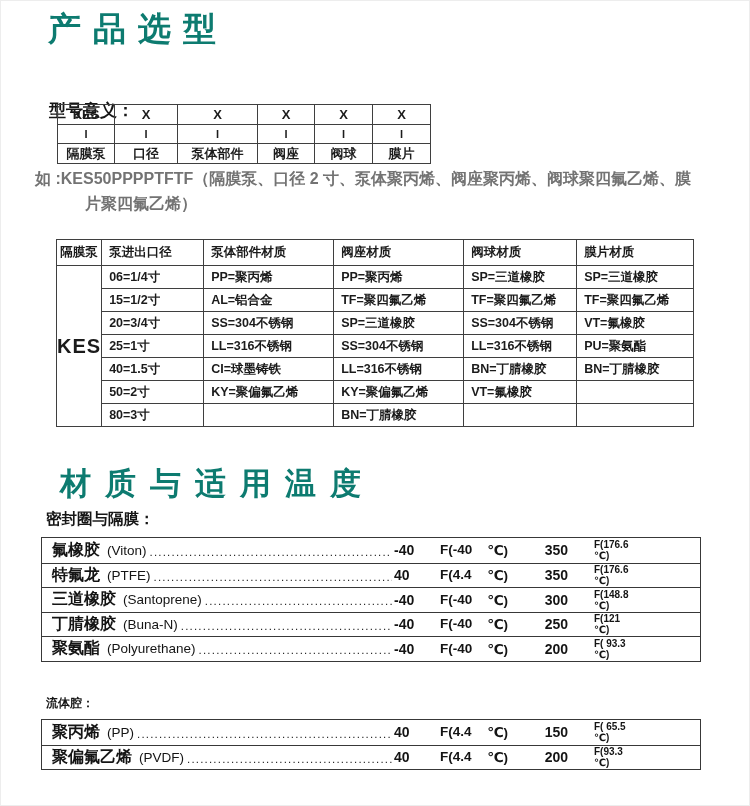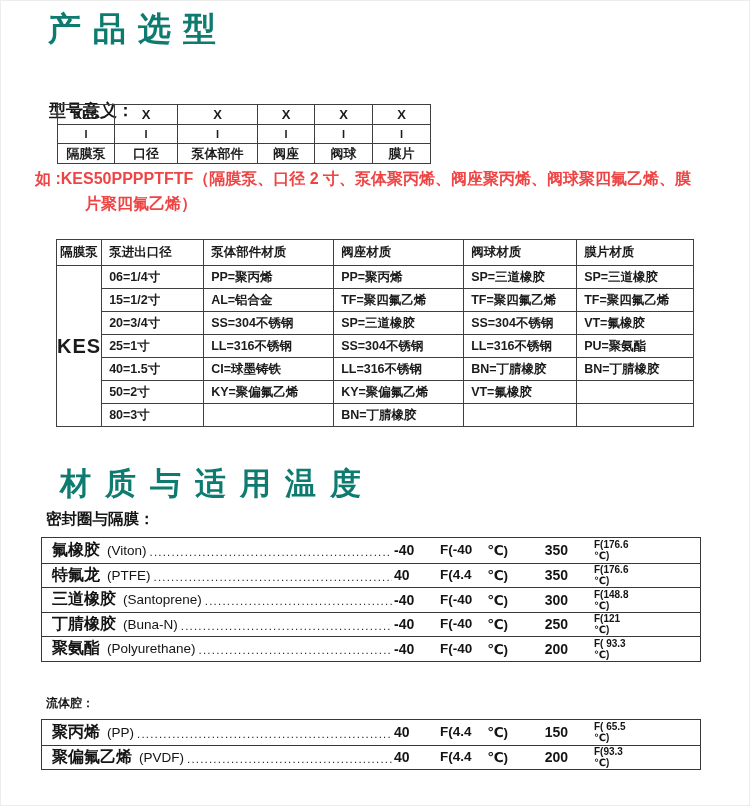--- a/index.html
+++ b/index.html
@@ -39,21 +39,21 @@
     border: 1px solid #3f3f3f; text-align: center;
     font-size: 13px; font-weight: 600; color: #1c1c1c;
     height: 19px; line-height: 19px; padding: 0;
   }
   .code-table .c0{width:57px}.code-table .c1{width:63px}.code-table .c2{width:80px}
   .code-table .c3{width:57px}.code-table .c4{width:58px}.code-table .c5{width:58px}
   .code-table tr.pipes td { height: 18px; line-height: 18px; font-size: 11px; }
 
   
   .example { position: absolute; left: 34px; top: 165px; width: 680px;
-    font-size: 16px; font-weight: 600; color: #ef4444; line-height: 25px; }
+    font-size: 16px; font-weight: 600; color: #737373; line-height: 25px; }
   .example .l2 { padding-left: 50px; }
 
   
   .sel-table {
     position: absolute; left: 55px; top: 238px;
     border-collapse: collapse; table-layout: fixed;
   }
   .sel-table th, .sel-table td {
     border: 1px solid #3f3f3f; font-size: 12.5px; color: #1b1b1b;
     font-weight: 600; text-align: left; padding: 0 0 0 7px;

